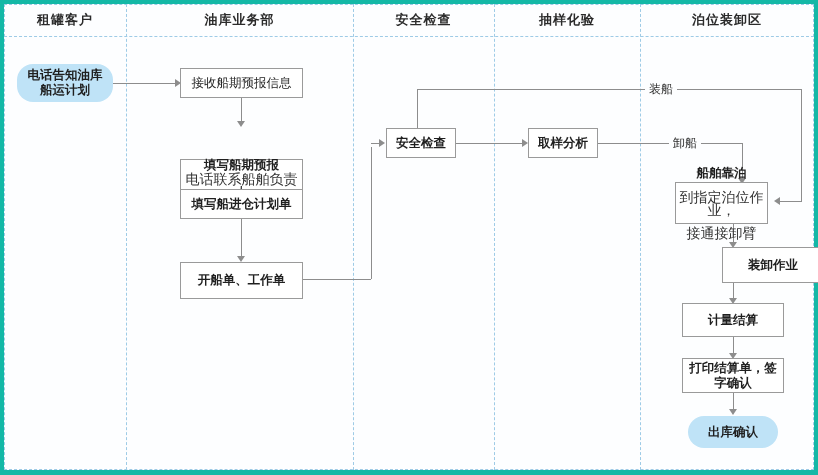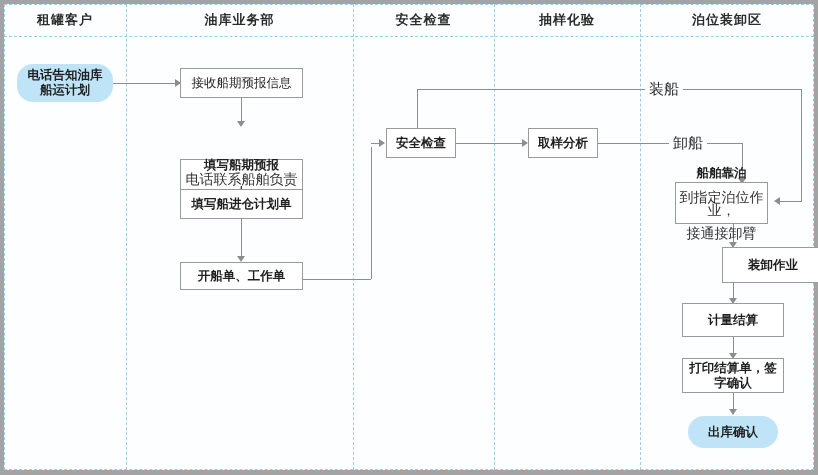--- a/index.html
+++ b/index.html
@@ -1,17 +1,17 @@
 <!DOCTYPE html>
 <html><head>
 <meta charset="utf-8">
 <style>
   html,body{margin:0;padding:0;background:#ffffff;}
   body{font-family:"Liberation Sans","DejaVu Sans",sans-serif;}
-  #canvas{position:relative;width:818px;height:475px;background:#a3a3a3;overflow:hidden;}
+  #canvas{position:relative;width:818px;height:475px;background:#14b8a6;overflow:hidden;}
 
   
   .lane-frame{position:absolute;left:4px;top:4px;width:810px;height:466px;
     border:1.5px dashed #9ecbe6;box-sizing:border-box;background:#fdfeff;}
   .lane-div{position:absolute;top:4px;height:466px;width:0;
     border-left:1.5px dashed #9ecbe6;}
   .header-rule{position:absolute;left:4px;top:36px;width:810px;height:0;
     border-top:1.5px dashed #9ecbe6;}
   .lane-title{position:absolute;top:10px;height:20px;line-height:20px;
     text-align:center;font-size:13px;font-weight:bold;color:#2b2b2b;
@@ -30,21 +30,21 @@
   .ln{position:absolute;background:#8d8d8d;}
   .lnh{height:1px;}
   .lnv{width:1px;}
   .arw{position:absolute;width:0;height:0;}
   .arw-d{border-left:4px solid transparent;border-right:4px solid transparent;
     border-top:6px solid #8d8d8d;}
   .arw-r{border-top:4px solid transparent;border-bottom:4px solid transparent;
     border-left:6px solid #8d8d8d;}
   .arw-l{border-top:4px solid transparent;border-bottom:4px solid transparent;
     border-right:6px solid #8d8d8d;}
-  .edge-label{position:absolute;font-size:15px;color:#2b2b2b;font-weight:normal;
+  .edge-label{position:absolute;font-size:12px;color:#2b2b2b;font-weight:normal;
     background:#fdfeff;padding:0 4px;line-height:14px;}
 </style>
 </head>
 <body>
 
 <div id="canvas">
 
   <div class="lane-frame"></div>
   <div class="header-rule"></div>
 
@@ -114,21 +114,21 @@
 
   <div class="node proc" style="left:180px;top:127px;width:123px;height:39px;margin-top:32px;">
     <div class="t-main">填写船期预报</div>
     <div class="t-sub">电话联系船舶负责人</div>
   </div>
 
   <div class="node proc" style="left:180px;top:189px;width:123px;height:30px;justify-content:center;">
     <div class="t-main">填写船进仓计划单</div>
   </div>
 
-  <div class="node proc" style="left:180px;top:262px;width:123px;height:28px;">
+  <div class="node proc" style="left:180px;top:262px;width:123px;height:37px;">
     <div class="t-main">开船单、工作单</div>
   </div>
 
   <div class="node proc" style="left:386px;top:128px;width:70px;height:30px;">
     <div class="t-main">安全检查</div>
   </div>
 
   <div class="node proc" style="left:528px;top:128px;width:70px;height:30px;">
     <div class="t-main">取样分析</div>
   </div>

